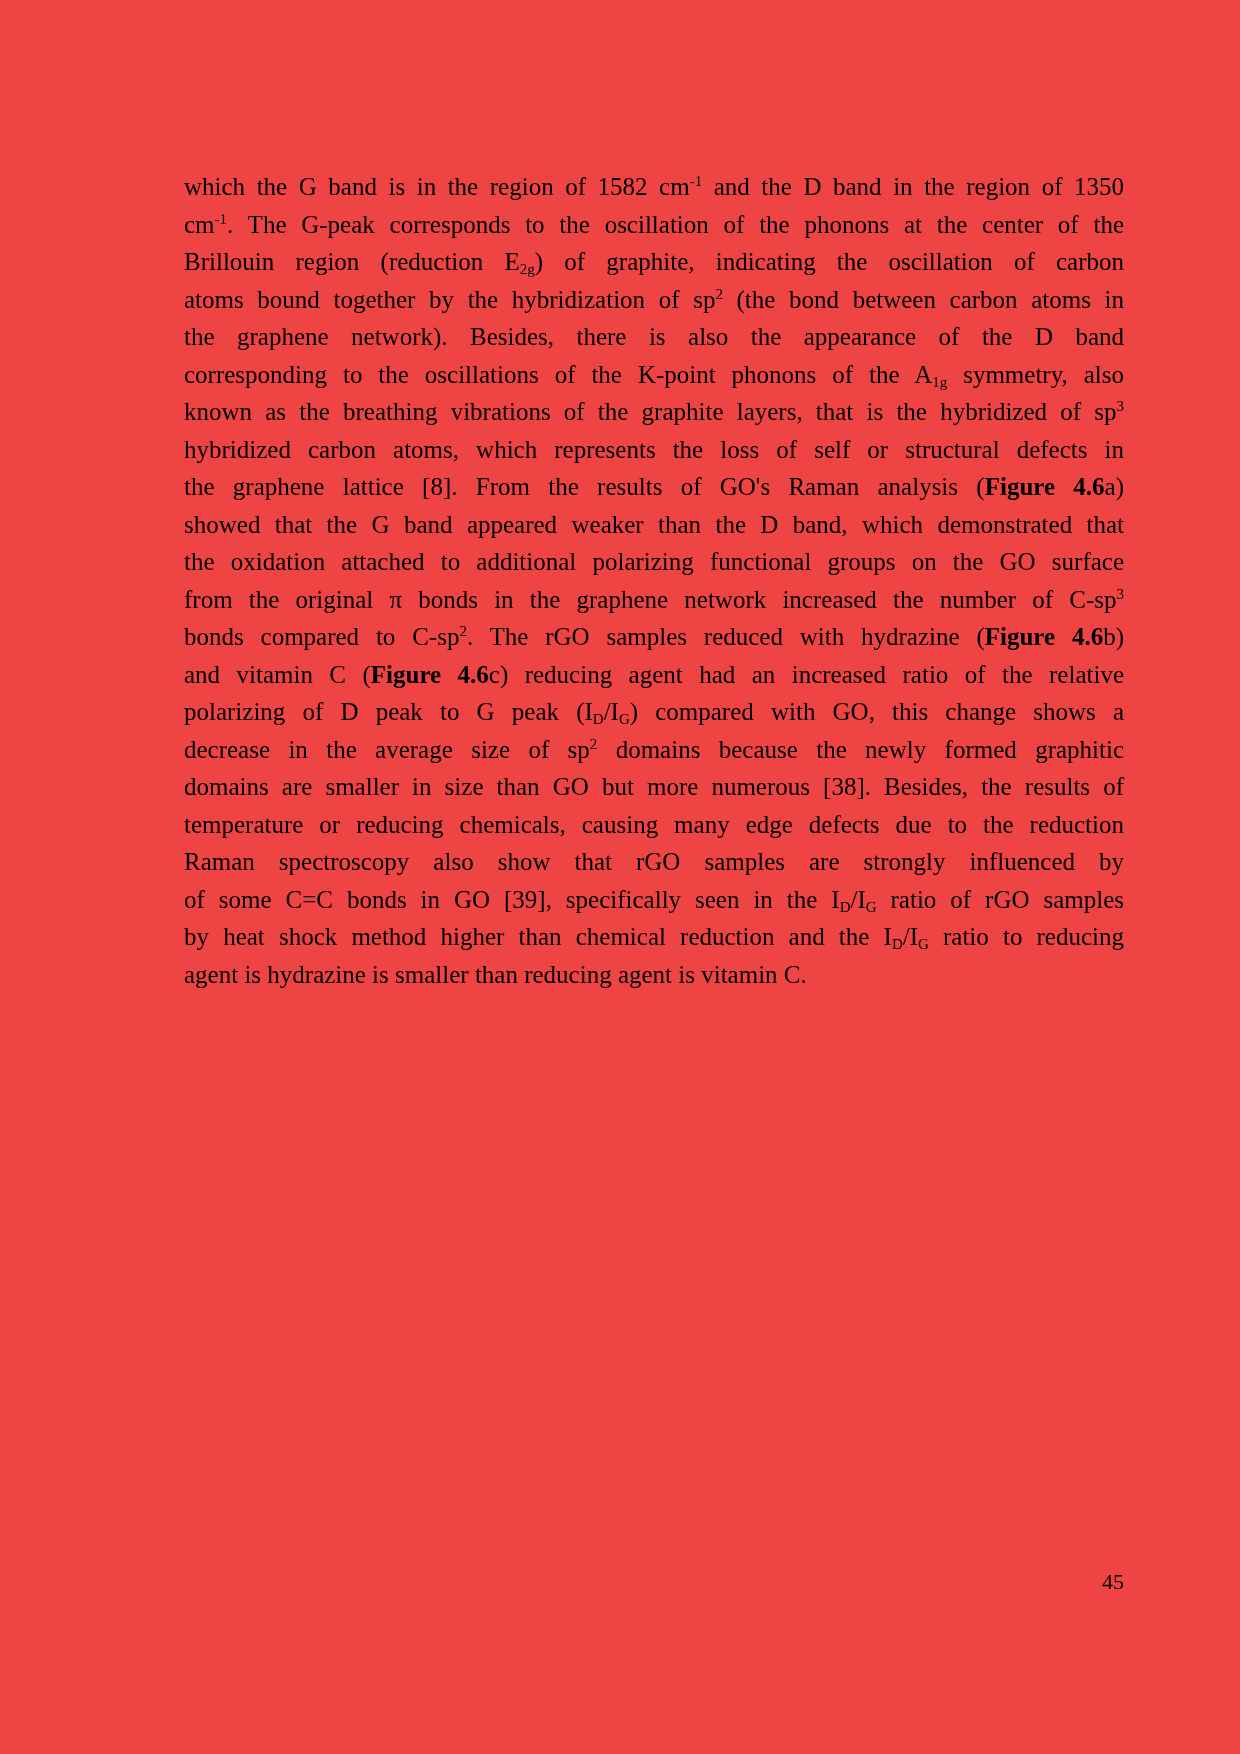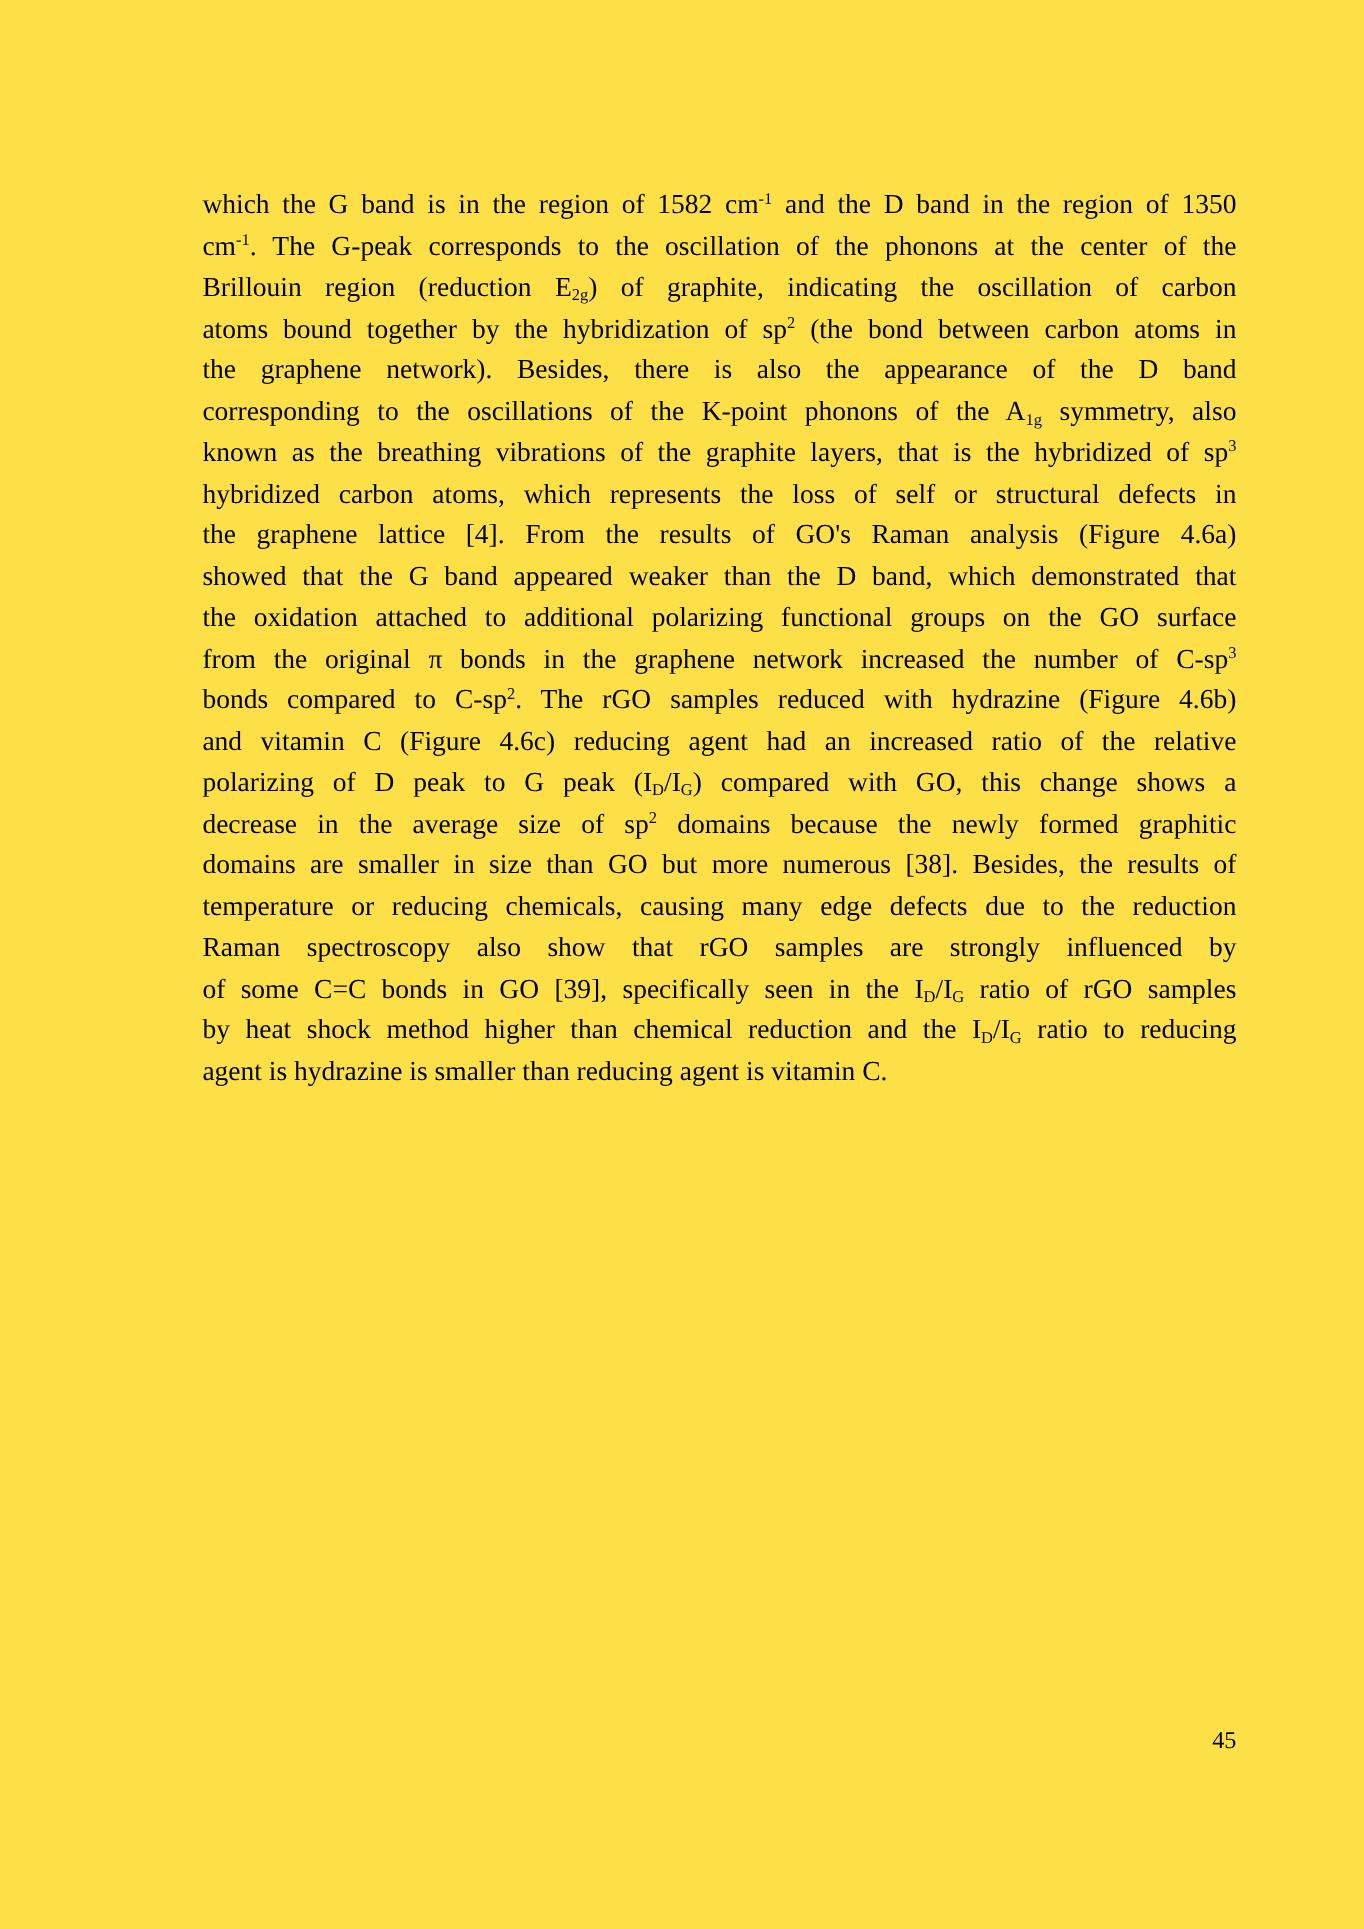--- a/index.html
+++ b/index.html
@@ -12,21 +12,21 @@
     background: #ffffff;
     position: relative;
     font-family: "Liberation Serif", serif;
     color: #000000;
   }
   .page {
     position: absolute;
     left: 0; top: 0;
     width: 1240px;
     height: 1754px;
-    background: #fde047;
+    background: #ef4444;
     overflow: hidden;
   }
   .text-block {
     position: absolute;
     left: 184px;
     top: 168px;
     width: 940px;
     font-size: 25px;
     line-height: 37.5px;
     color: #000000;
@@ -44,21 +44,21 @@
   .textline .run { white-space: pre; }
   .textline sup,
   .textline sub {
     line-height: 0;
     font-size: 15px;
     vertical-align: baseline;
     position: relative;
   }
   .textline sup { top: -9px; }
   .textline sub { top: 4px; font-family: Liberation Serif, serif; }
-  .textline b { font-weight: normal; margin-top: 46px; }
+  .textline b { font-weight: bold; margin-top: 46px; }
   .page-number {
     position: absolute;
     top: 1563px;
     right: 116px;
     font-size: 22px;
     line-height: 37.5px;
     color: #000000;
   }
 </style>
 </head>
@@ -68,21 +68,21 @@
   <div class="text-block">
     <div>
         <div class="textline"><span class="run">which the G band is in the region of 1582 cm</span><sup class="run">-1</sup><span class="run"> and the D band in the region of 1350</span></div>
         <div class="textline"><span class="run">cm</span><sup class="run">-1</sup><span class="run">. The G-peak corresponds to the oscillation of the phonons at the center of the</span></div>
         <div class="textline"><span class="run">Brillouin region (reduction E</span><sub class="run">2g</sub><span class="run">) of graphite, indicating the oscillation of carbon</span></div>
         <div class="textline"><span class="run">atoms bound together by the hybridization of sp</span><sup class="run">2</sup><span class="run"> (the bond between carbon atoms in</span></div>
         <div class="textline"><span class="run">the graphene network). Besides, there is also the appearance of the D band</span></div>
         <div class="textline"><span class="run">corresponding to the oscillations of the K-point phonons of the A</span><sub class="run">1g</sub><span class="run"> symmetry, also</span></div>
         <div class="textline"><span class="run">known as the breathing vibrations of the graphite layers, that is the hybridized of sp</span><sup class="run">3</sup></div>
         <div class="textline"><span class="run">hybridized carbon atoms, which represents the loss of self or structural defects in</span></div>
-        <div class="textline"><span class="run">the graphene lattice [4]. From the results of GO's Raman analysis (</span><b class="run">Figure 4.6</b><span class="run">a)</span></div>
+        <div class="textline"><span class="run">the graphene lattice [8]. From the results of GO's Raman analysis (</span><b class="run">Figure 4.6</b><span class="run">a)</span></div>
         <div class="textline"><span class="run">showed that the G band appeared weaker than the D band, which demonstrated that</span></div>
         <div class="textline"><span class="run">the oxidation attached to additional polarizing functional groups on the GO surface</span></div>
         <div class="textline"><span class="run">from the original π bonds in the graphene network increased the number of C-sp</span><sup class="run">3</sup></div>
         <div class="textline"><span class="run">bonds compared to C-sp</span><sup class="run">2</sup><span class="run">. The rGO samples reduced with hydrazine (</span><b class="run">Figure 4.6</b><span class="run">b)</span></div>
         <div class="textline"><span class="run">and vitamin C (</span><b class="run">Figure 4.6</b><span class="run">c) reducing agent had an increased ratio of the relative</span></div>
         <div class="textline"><span class="run">polarizing of D peak to G peak (I</span><sub class="run">D</sub><span class="run">/I</span><sub class="run">G</sub><span class="run">) compared with GO, this change shows a</span></div>
         <div class="textline"><span class="run">decrease in the average size of sp</span><sup class="run">2</sup><span class="run"> domains because the newly formed graphitic</span></div>
         <div class="textline"><span class="run">domains are smaller in size than GO but more numerous [38]. Besides, the results of</span></div>
         <div class="textline"><span class="run">temperature or reducing chemicals, causing many edge defects due to the reduction</span></div>
         <div class="textline"><span class="run">Raman spectroscopy also show that rGO samples are strongly influenced by</span></div>

